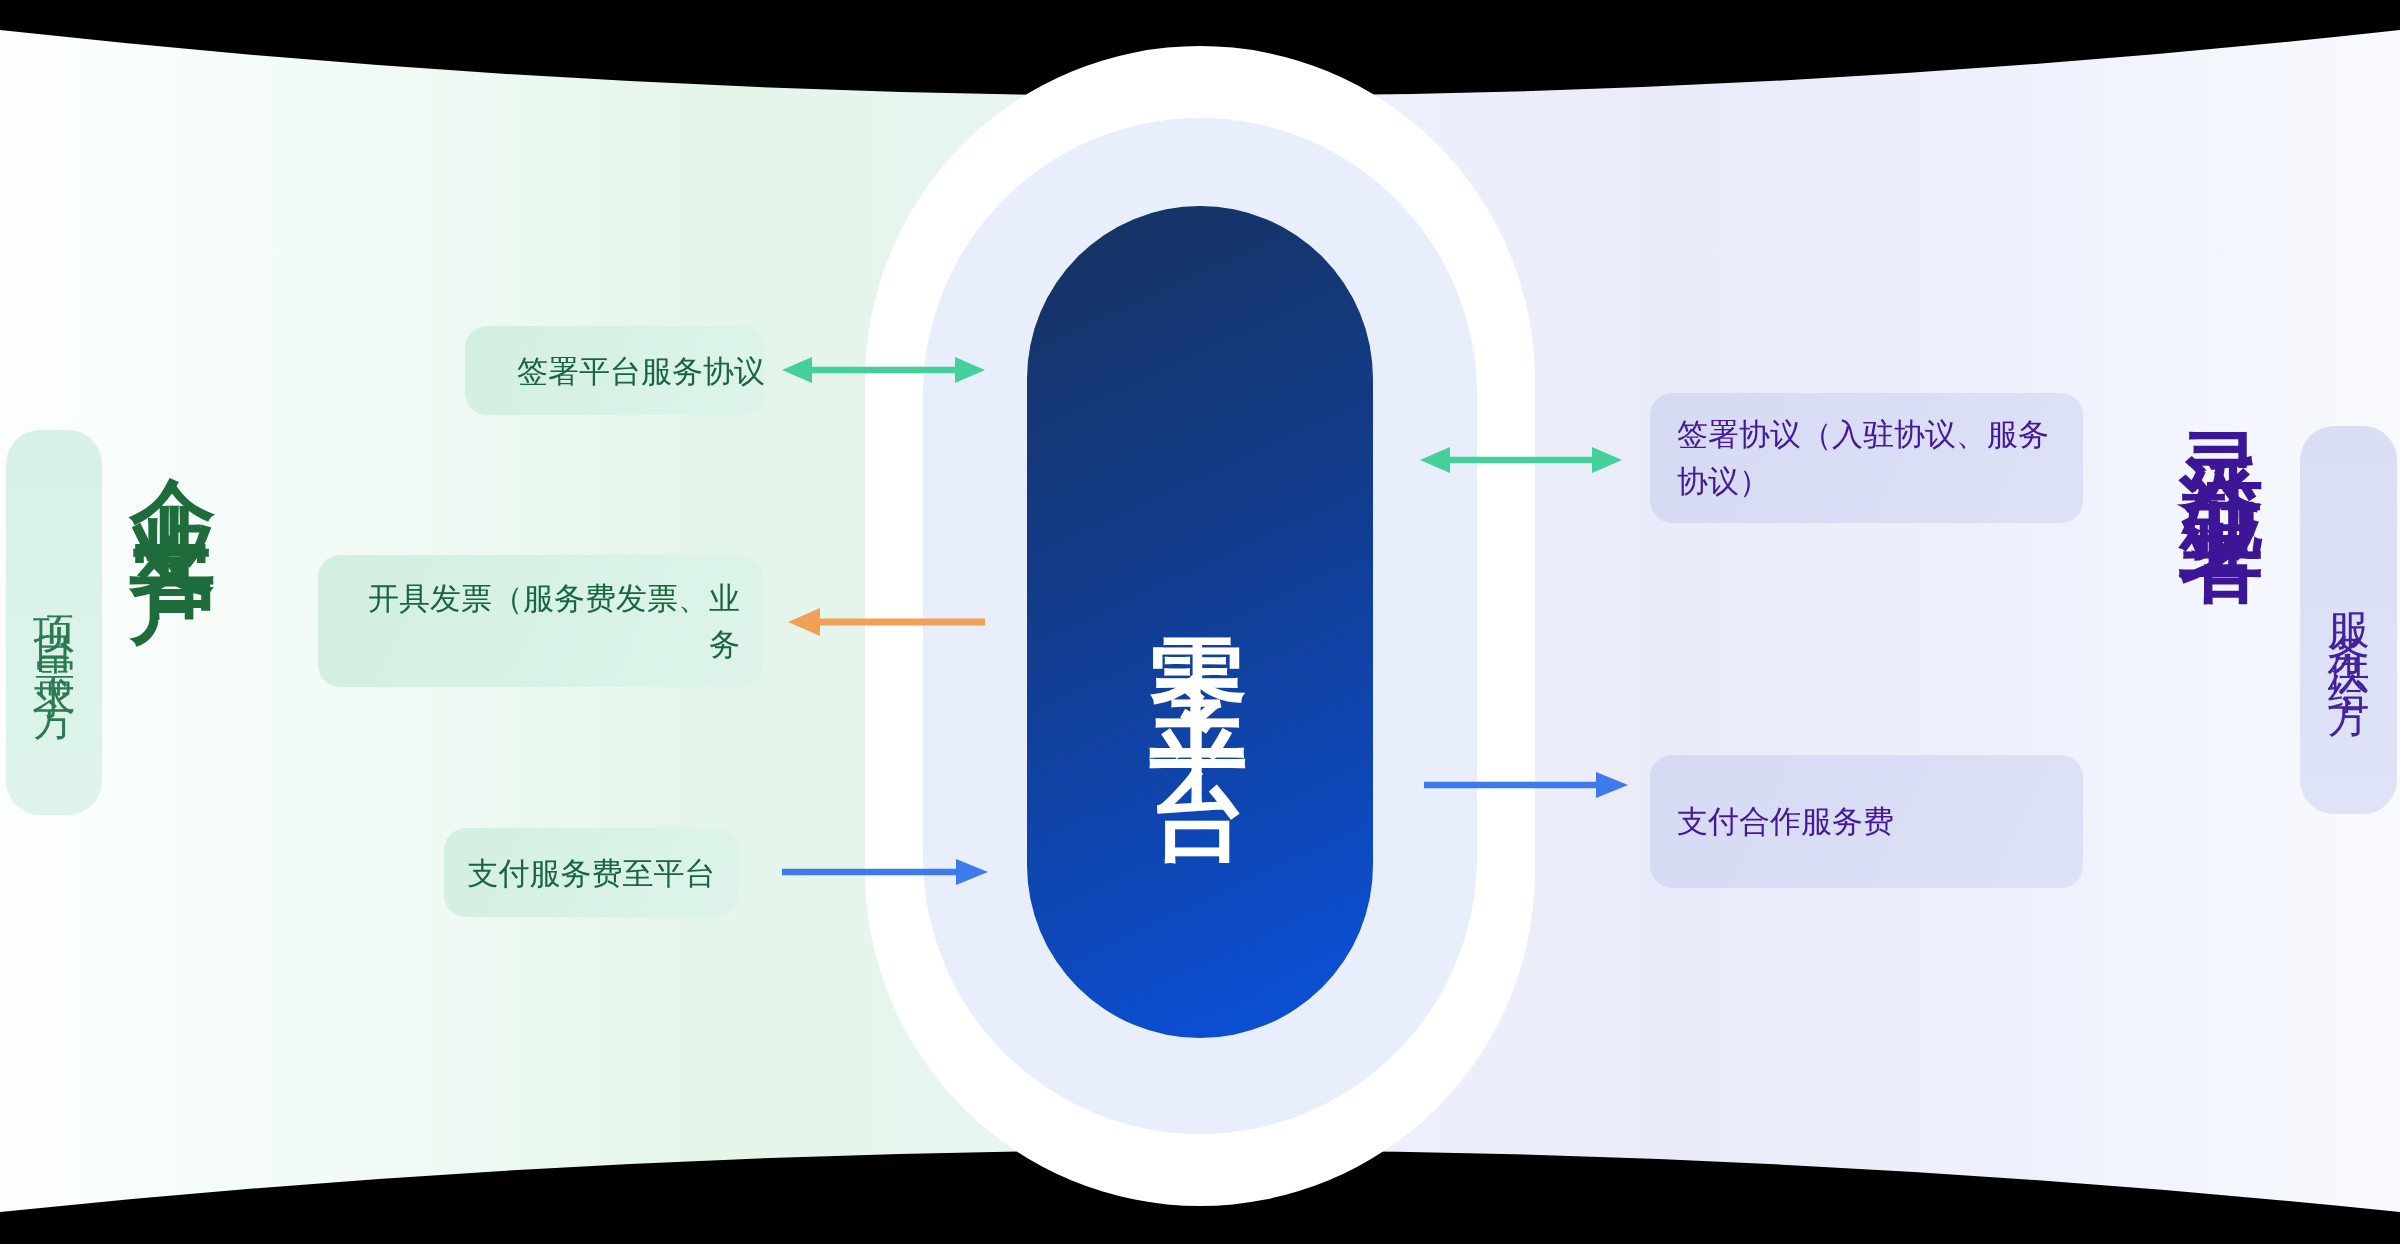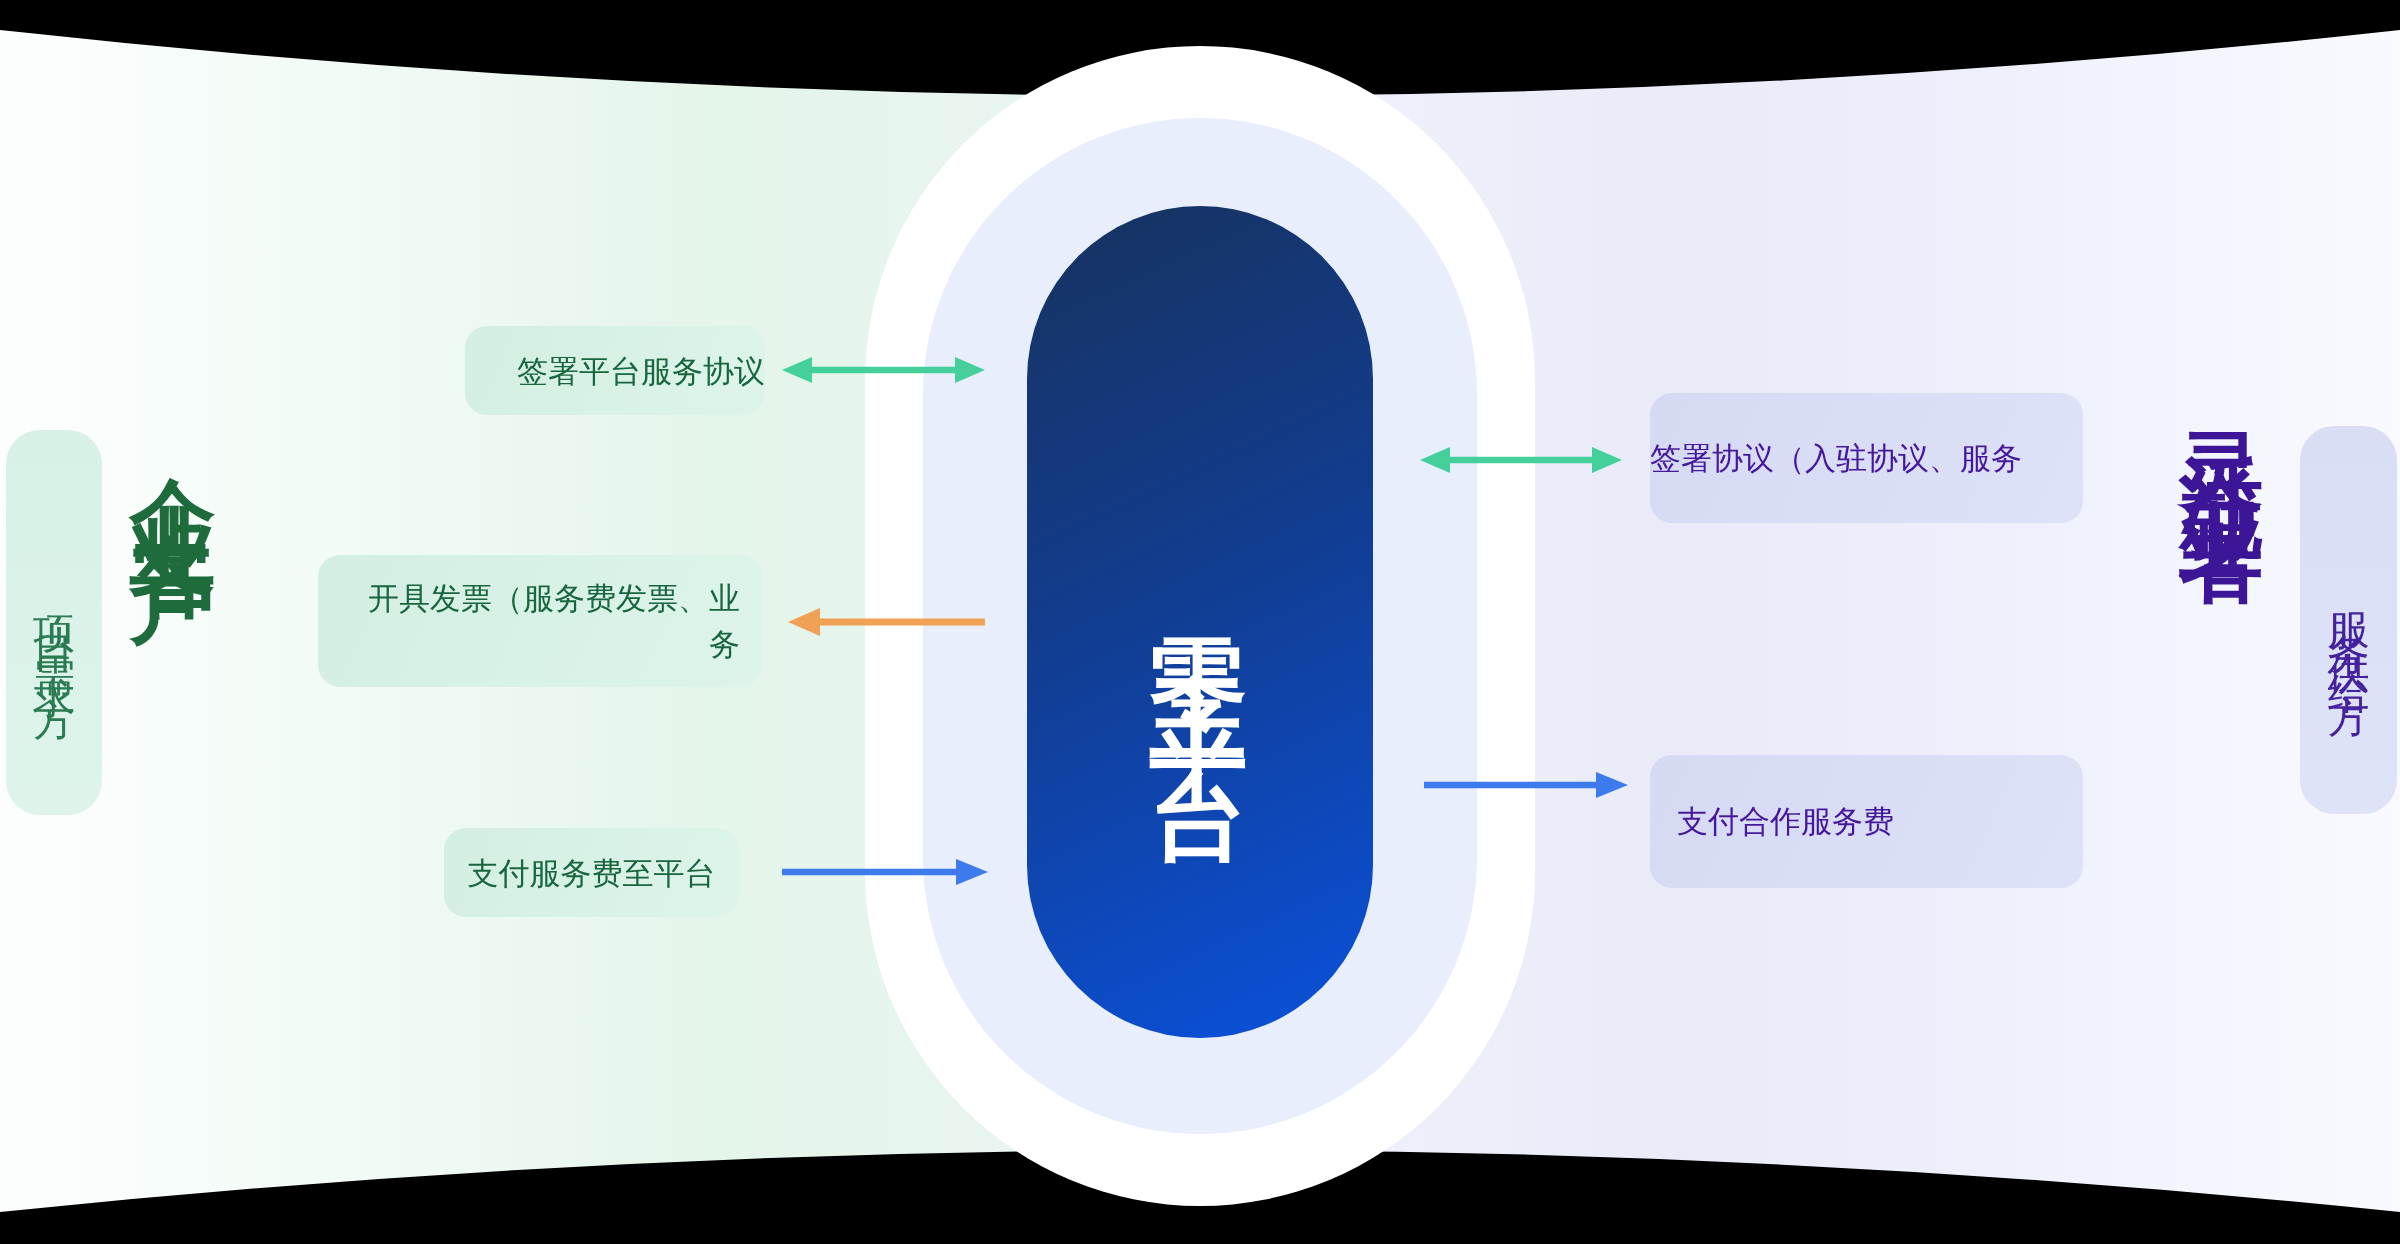--- a/index.html
+++ b/index.html
@@ -56,21 +56,21 @@
   .flow-box{
     position:absolute;z-index:6;border-radius:22px;
     display:flex;flex-direction:column;justify-content:center;
     font-size:31px;font-weight:500;line-height:46px;
   }
   .flow-box.mint{background:linear-gradient(115deg,#d3efe1,#def4ea);color:#18663f;}
   .flow-box.lav{background:linear-gradient(115deg,#d5d9f2,#dee2f8);color:#45189b;}
   #box-l1{left:465px;top:326px;width:300px;height:89px;text-align:center;align-items:flex-end;}
   #box-l2{left:318px;top:555px;width:444px;height:132px;text-align:right;padding:0 22px;box-sizing:border-box;}
   #box-l3{left:444px;top:828px;width:295px;height:89px;text-align:center;align-items:center;}
-  #box-r1{left:1650px;top:393px;width:433px;height:130px;text-align:left;box-sizing:border-box;line-height:47px;}
+  #box-r1{left:1650px;top:393px;width:433px;height:130px;text-align:left;padding-left:27px;box-sizing:border-box;line-height:47px;}
   #box-r2{left:1650px;top:718px;width:433px;height:133px;text-align:left;padding-left:27px;box-sizing:border-box;line-height:47px;margin-top:37px;}
   .flow-line{display:block;}
 
   
   #arrows-svg{left:0;top:0;z-index:8;}
 </style>
 </head>
 <body>
 
 <svg id="panel-svg" class="abs" width="2400" height="1244" viewBox="0 0 2400 1244">
@@ -106,20 +106,21 @@
 </div>
 <div id="box-l2" class="flow-box mint">
   <span class="flow-line">开具发票（服务费发票、业务</span>
 </div>
 <div id="box-l3" class="flow-box mint">
   <span class="flow-line">支付服务费至平台</span>
 </div>
 
 <div id="box-r1" class="flow-box lav">
   <span class="flow-line">签署协议（入驻协议、服务</span>
+  <span class="flow-line">协议）</span>
 </div>
 <div id="box-r2" class="flow-box lav">
   <span class="flow-line">支付合作服务费</span>
 </div>
 
 <div id="right-title" class="abs vtext">灵活就业者</div>
 <div id="right-pill" class="pill">
   <div class="vtext">服务供给方</div>
 </div>
 

